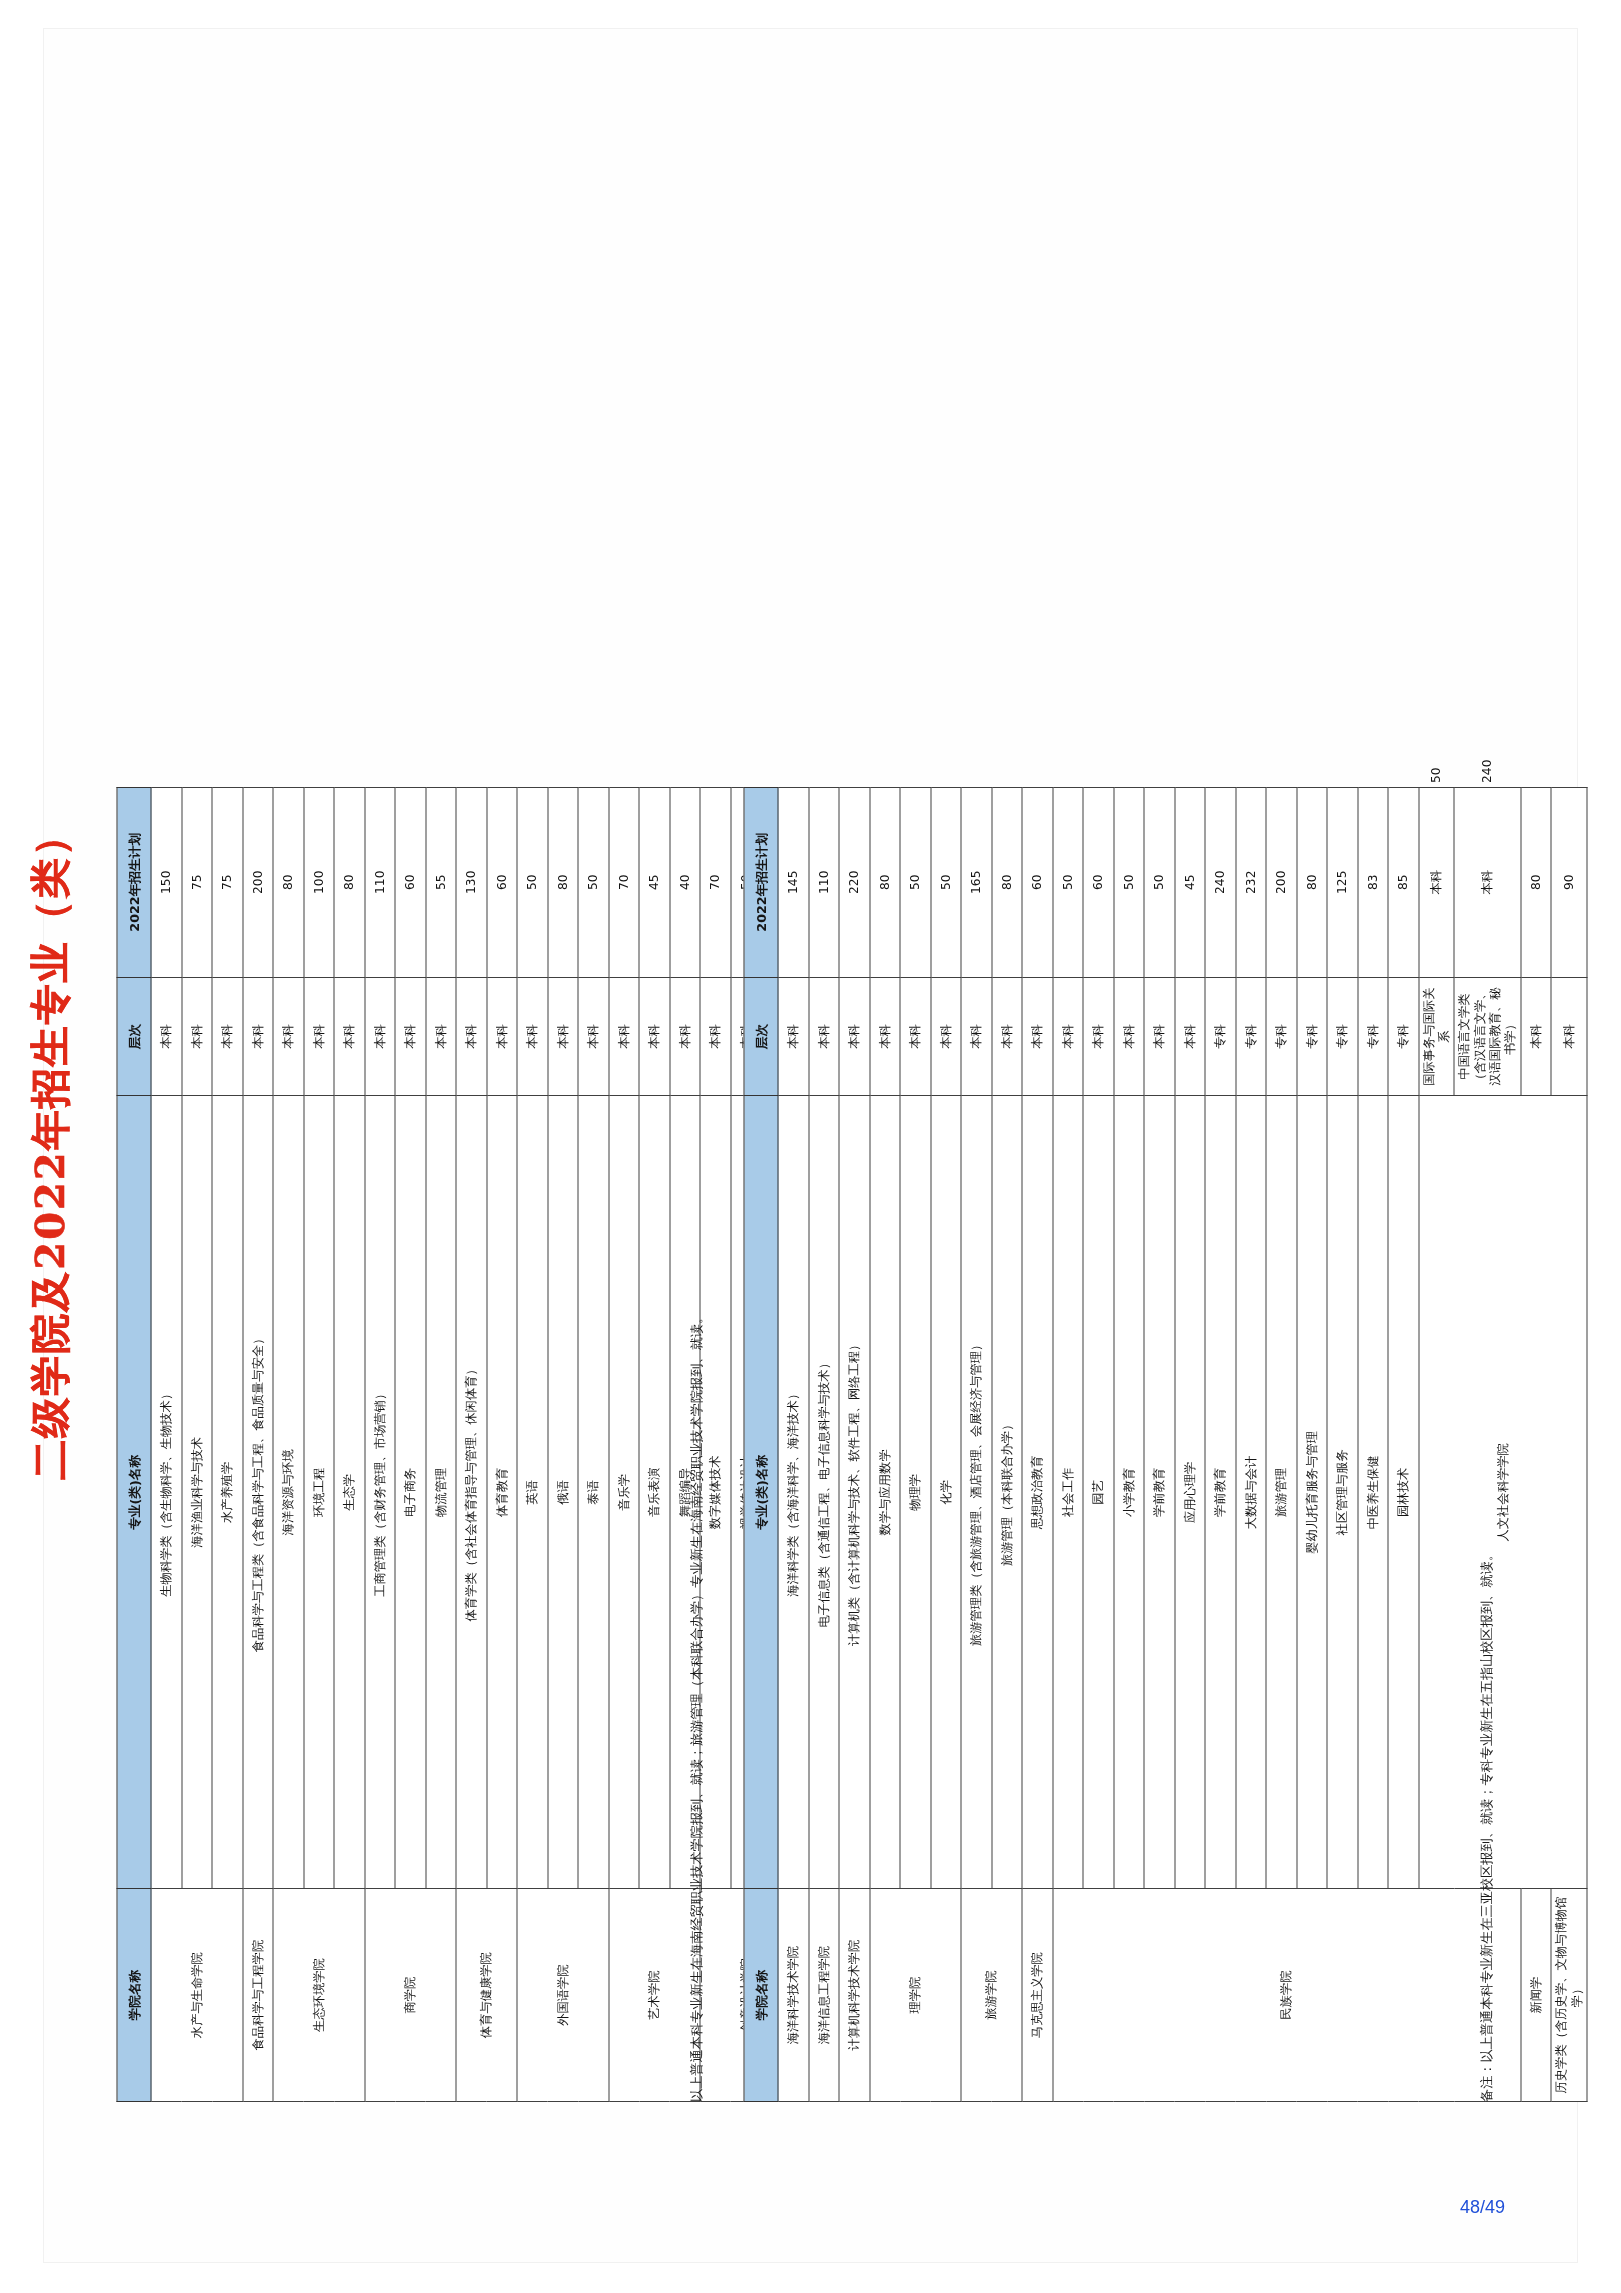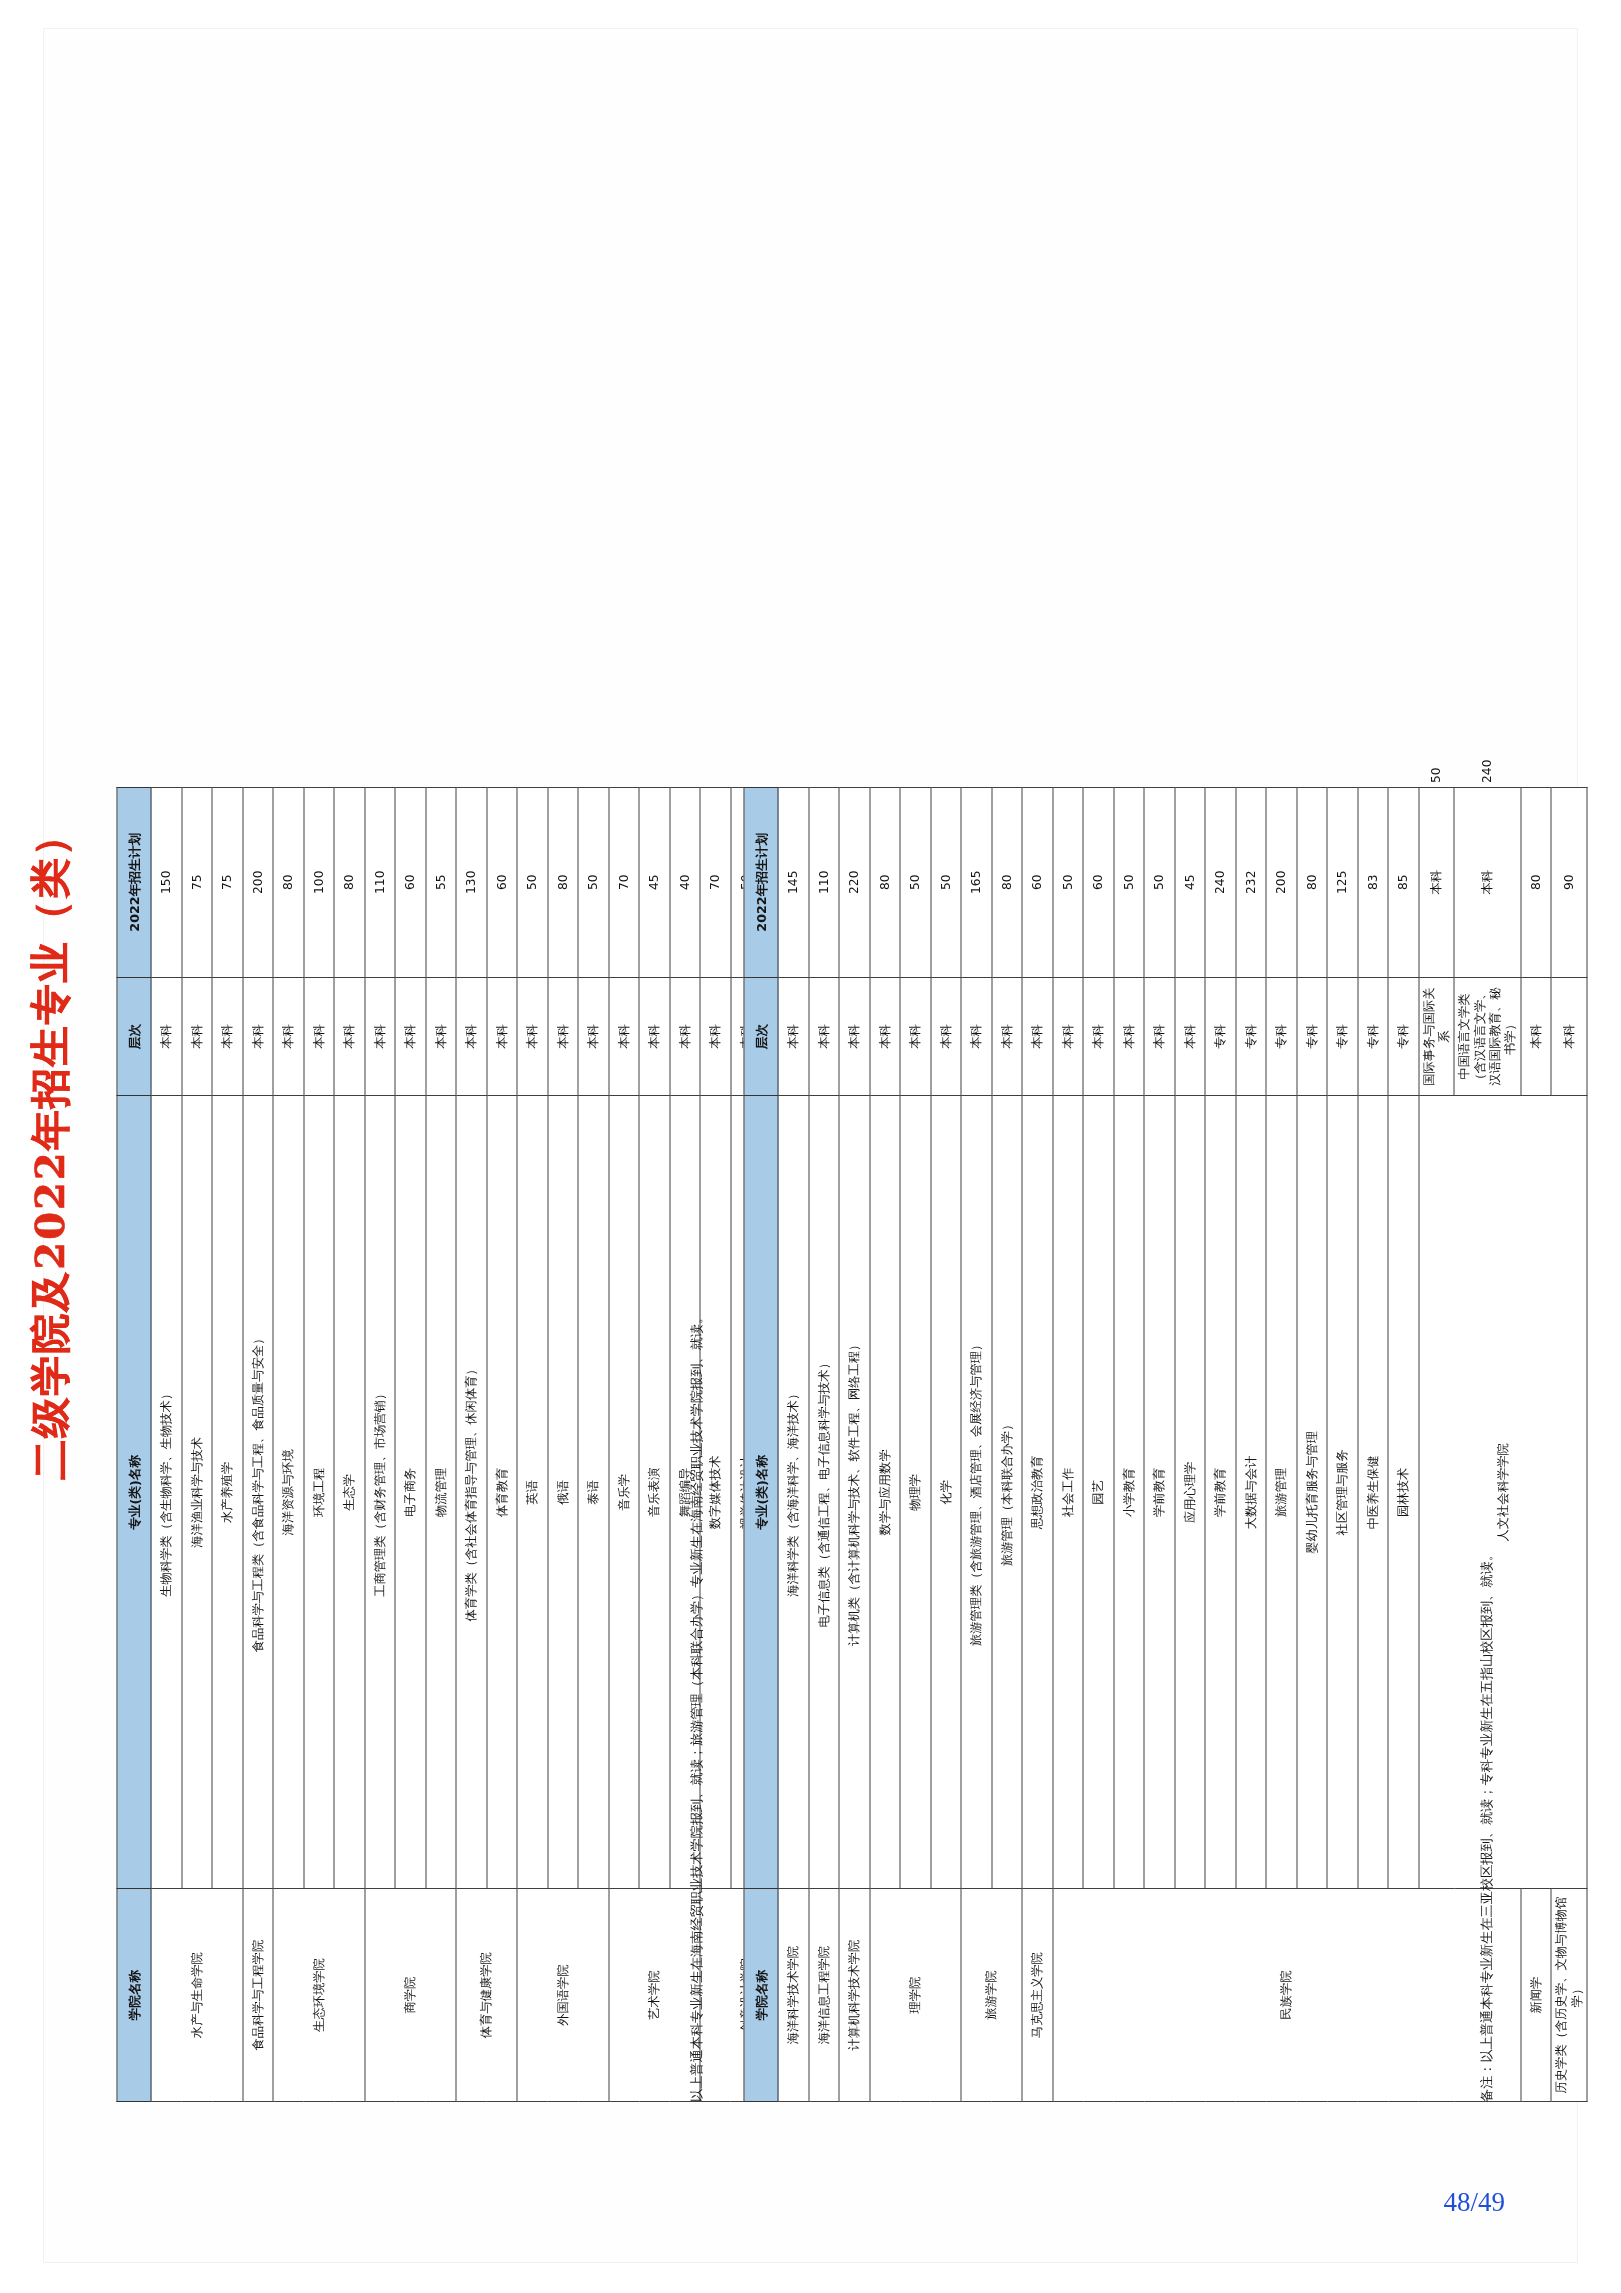--- a/index.html
+++ b/index.html
@@ -101,23 +101,23 @@
   td.rcell { border-right: 2px solid #333; }
   tr.grp-start td { border-top: 1.6px solid #333; }
   #footnote-a { top: 692px; }
   #footnote-b { top: 1478px; }
 
   
   #page-number {
     position: absolute;
     right: 116px;
     bottom: 76px;
-    font-size: 27px;
+    font-size: 18px;
     color: #1f4fd8;
-    font-family: Liberation Serif, serif;
+    font-family: Liberation Sans, sans-serif;
   }
   #page-number .pn-sep { color: #1f4fd8; }
 </style>
 </head>
 <body>
 
 <div id="page-sheet"></div>
 
 <div id="rot-wrap">
   <div id="landscape">

